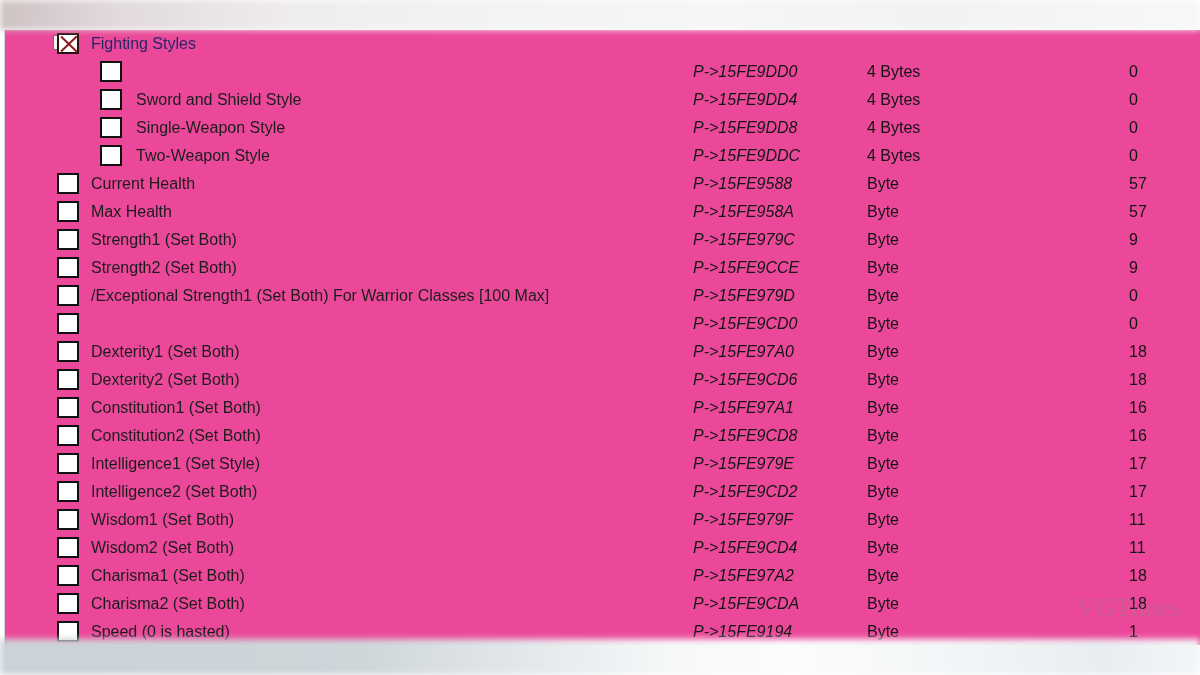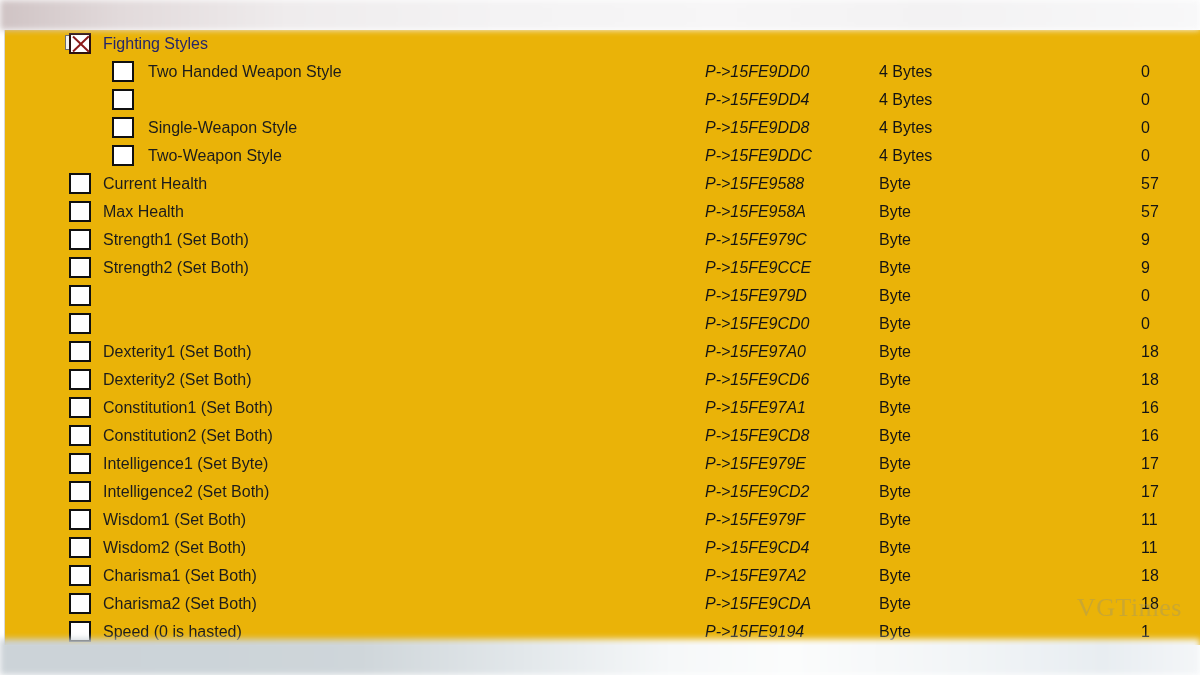--- a/index.html
+++ b/index.html
@@ -44,25 +44,24 @@
     z-index: 6;
   }
 
   
   .tree-panel {
     position: absolute;
     left: 4px;
     top: 30px;
     width: 1196px;
     height: 615px;
-    background: #eab308;
+    background: #ec4899;
     border-left: 1px solid #d8d8d8;
     overflow: hidden;
     z-index: 2;
-    padding-left: 12px;
   }
 
   .row {
     position: relative;
     height: 28px;
     width: 100%;
     display: block;
   }
 
   
@@ -174,27 +173,27 @@
   <div class="band-top"></div>
 
   <div class="tree-panel" id="tree-panel">
       <div class="row">
         <div class="expander">+</div>
         <div class="cbox lvl0 marked"></div>
         <div class="label lvl0 header-style">Fighting Styles</div>
       </div>
       <div class="row">
         <div class="cbox lvl1"></div>
-        <div class="label lvl1">Two Handed Weapon Style</div>
         <div class="col-addr">P-&gt;15FE9DD0</div>
         <div class="col-type">4 Bytes</div>
         <div class="col-value">0</div>
       </div>
       <div class="row">
         <div class="cbox lvl1"></div>
+        <div class="label lvl1">Sword and Shield Style</div>
         <div class="col-addr">P-&gt;15FE9DD4</div>
         <div class="col-type">4 Bytes</div>
         <div class="col-value">0</div>
       </div>
       <div class="row">
         <div class="cbox lvl1"></div>
         <div class="label lvl1">Single-Weapon Style</div>
         <div class="col-addr">P-&gt;15FE9DD8</div>
         <div class="col-type">4 Bytes</div>
         <div class="col-value">0</div>
@@ -229,20 +228,21 @@
       </div>
       <div class="row">
         <div class="cbox lvl0"></div>
         <div class="label lvl0">Strength2 (Set Both)</div>
         <div class="col-addr">P-&gt;15FE9CCE</div>
         <div class="col-type">Byte</div>
         <div class="col-value">9</div>
       </div>
       <div class="row">
         <div class="cbox lvl0"></div>
+        <div class="label lvl0">/Exceptional Strength1 (Set Both) For Warrior Classes [100 Max]</div>
         <div class="col-addr">P-&gt;15FE979D</div>
         <div class="col-type">Byte</div>
         <div class="col-value">0</div>
       </div>
       <div class="row">
         <div class="cbox lvl0"></div>
         <div class="col-addr">P-&gt;15FE9CD0</div>
         <div class="col-type">Byte</div>
         <div class="col-value">0</div>
       </div>
@@ -269,21 +269,21 @@
       </div>
       <div class="row">
         <div class="cbox lvl0"></div>
         <div class="label lvl0">Constitution2 (Set Both)</div>
         <div class="col-addr">P-&gt;15FE9CD8</div>
         <div class="col-type">Byte</div>
         <div class="col-value">16</div>
       </div>
       <div class="row">
         <div class="cbox lvl0"></div>
-        <div class="label lvl0">Intelligence1 (Set Byte)</div>
+        <div class="label lvl0">Intelligence1 (Set Style)</div>
         <div class="col-addr">P-&gt;15FE979E</div>
         <div class="col-type">Byte</div>
         <div class="col-value">17</div>
       </div>
       <div class="row">
         <div class="cbox lvl0"></div>
         <div class="label lvl0">Intelligence2 (Set Both)</div>
         <div class="col-addr">P-&gt;15FE9CD2</div>
         <div class="col-type">Byte</div>
         <div class="col-value">17</div>

